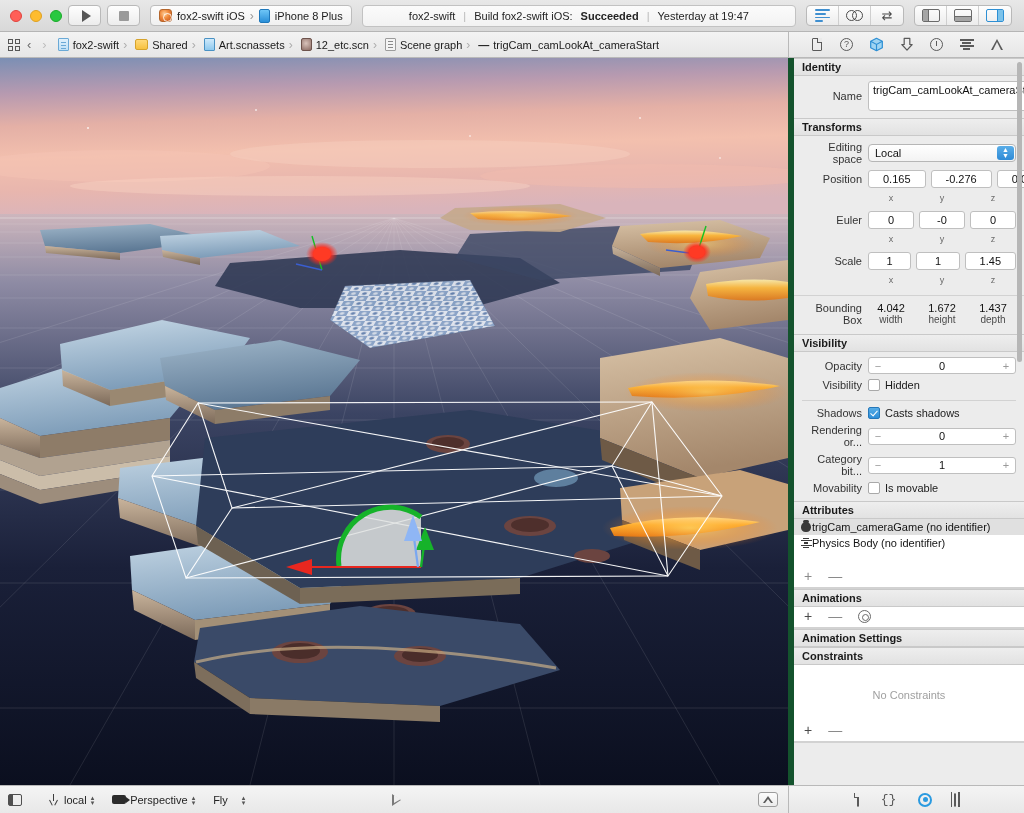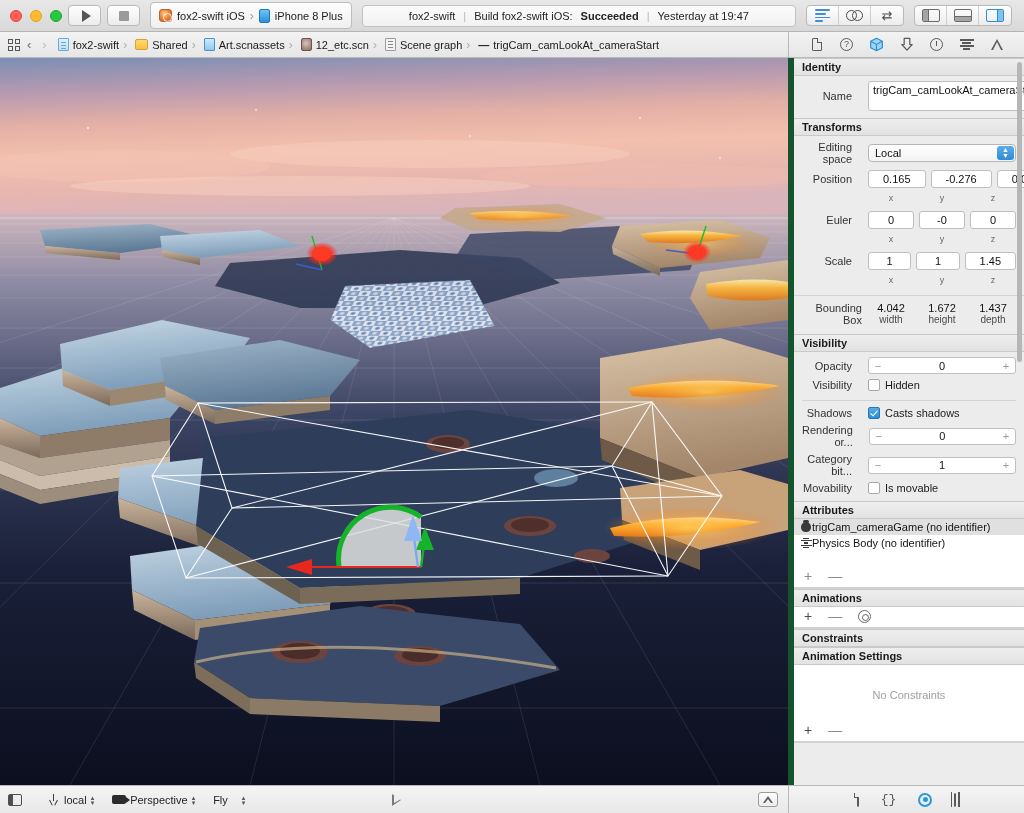--- a/index.html
+++ b/index.html
@@ -35,21 +35,21 @@
   }
   .tb-btn:first-of-type { margin-left: 16px; }
   .play-tri {
     width: 0; height: 0;
     border-left: 9px solid #555; border-top: 6px solid transparent; border-bottom: 6px solid transparent;
     margin-left: 3px;
   }
   .stop-sq { width: 10px; height: 10px; background: #9a9a9a; border-radius: 1px; }
 
   .scheme-box {
-    height: 27px; margin-left: 10px;
+    height: 21px; margin-left: 10px;
     background: linear-gradient(to bottom,#fdfdfd,#f0f0f0);
     border: 1px solid #bdbdbd; border-radius: 4px;
     display: flex; align-items: center; padding: 0 8px; gap: 5px;
     font-size: 11px; color: #1c1c1c; white-space: nowrap;
   }
   .scheme-icon {
     width: 13px; height: 13px; border-radius: 3px;
     background: radial-gradient(circle at 40% 35%, #ffcf9a 0%, #f08a3c 45%, #c4551c 100%);
     border: 0.5px solid #b4662c; flex: none; position: relative;
   }
@@ -165,21 +165,21 @@
   }
   .insp-scroll { flex: 1 1 auto; overflow: hidden; position: relative; }
   .sec-head {
     background: linear-gradient(to bottom,#eeeeee,#e2e2e2);
     border-top: 1px solid #c9c9c9; border-bottom: 1px solid #c9c9c9;
     padding: 2px 8px; font-size: 11px; font-weight: bold; color: #1a1a1a;
   }
   .sec-body { background: #ececec; padding: 5px 8px 7px 8px; }
   .row { display: flex; align-items: center; margin-bottom: 5px; }
   .row:last-child { margin-bottom: 0; }
-  .lbl { flex: 0 0 66px; text-align: right; padding-right: 16px; font-size: 11px; color: #333; }
+  .lbl { flex: 0 0 66px; text-align: right; padding-right: 6px; font-size: 11px; color: #333; }
   .fld {
     flex: 1 1 auto; background: #fff; border: 1px solid #bfbfbf; border-radius: 3px;
     padding: 2px 4px; font-size: 11px; color: #111; min-height: 17px;
   }
   .fld.tall { min-height: 30px; line-height: 1.25; }
   .popup {
     flex: 1 1 auto; background: linear-gradient(to bottom,#ffffff,#f3f3f3);
     border: 1px solid #b6b6b6; border-radius: 4px;
     padding: 2px 22px 2px 6px; font-size: 11px; color: #111;
     position: relative; min-height: 18px; cursor: default;
@@ -860,23 +860,23 @@
 
         <div class="sec-head">Animations</div>
         <div class="emptybox">
           <div class="addbar">
             <span class="ab active">+</span>
             <span class="ab">—</span>
             <span class="gear-ic"></span>
           </div>
         </div>
 
+        <div class="sec-head">Animation Settings</div>
+
         <div class="sec-head">Constraints</div>
-
-        <div class="sec-head">Animation Settings</div>
         <div class="emptybox">
           <div class="empty-msg">No Constraints</div>
           <div class="addbar">
             <span class="ab active">+</span>
             <span class="ab">—</span>
           </div>
         </div>
 
         <div class="insp-scrollbar"></div>
       </div>

